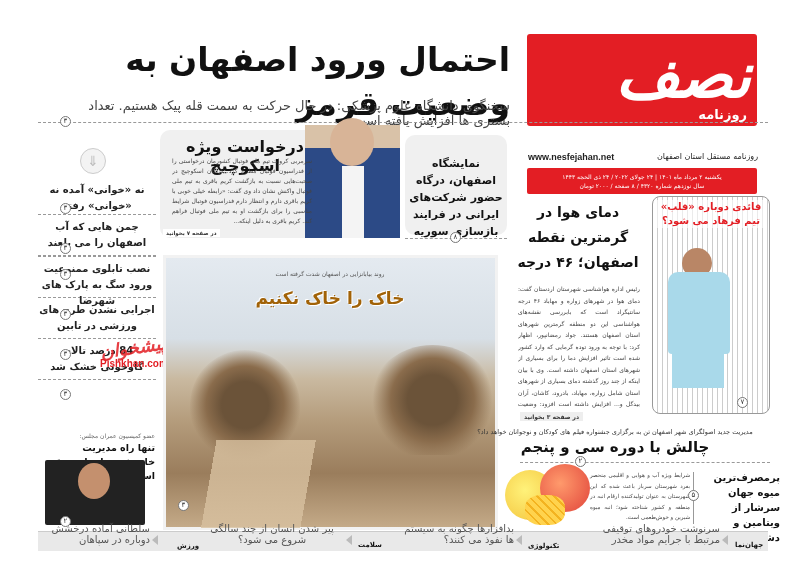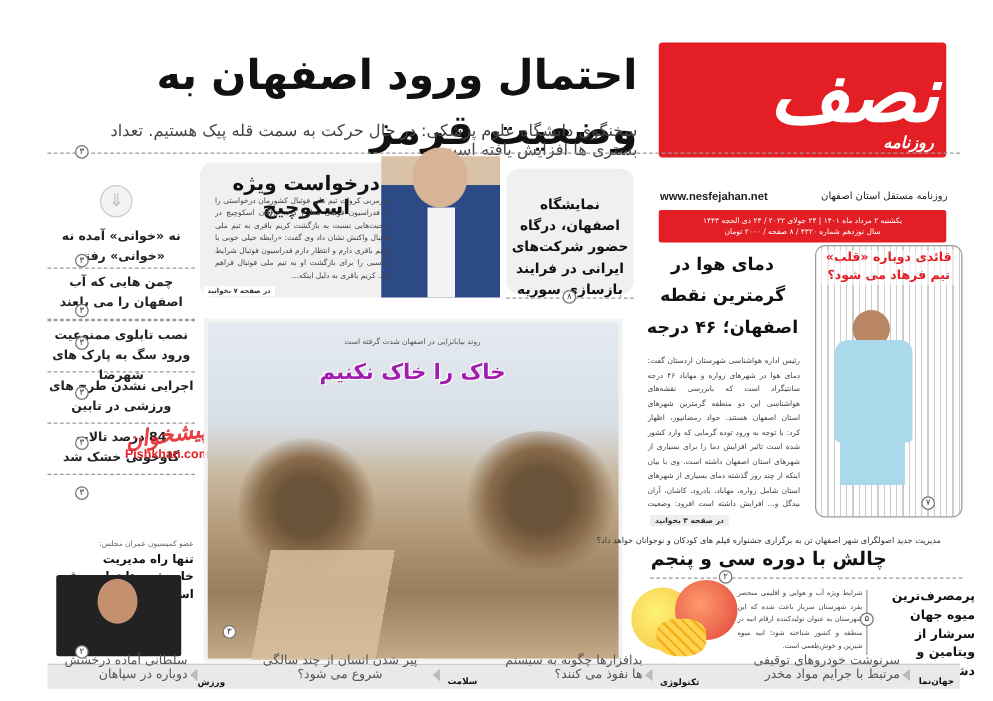--- a/index.html
+++ b/index.html
@@ -1,41 +1,41 @@
 <!DOCTYPE html>
 <html><head>
 <meta charset="utf-8">
 <style>
 *{box-sizing:border-box;margin:0;padding:0}
 body{width:794px;height:561px;background:#fff;font-family:"DejaVu Sans",sans-serif;position:relative;overflow:hidden;direction:rtl}
 .abs{position:absolute}
 .hdr-logo{left:527px;top:34px;width:230px;height:92px;background:#e31e24;border-radius:3px;overflow:hidden}
 .logo-text{position:absolute;right:6px;top:2px;font-family:"DejaVu Serif",serif;font-size:62px;font-weight:bold;color:#fff;font-style:italic;line-height:80px;letter-spacing:-2px}
-.logo-sub{position:absolute;right:10px;bottom:4px;color:#fff;font-size:13px;font-weight:bold;font-style:italic}
+.logo-sub{position:absolute;right:10px;bottom:4px;color:#fff;font-size:13px;font-weight:bold;}
 .site-url{left:528px;top:152px;font-size:9px;font-weight:bold;color:#222;direction:ltr;font-family:"Liberation Sans",sans-serif}
 .site-tag{left:650px;top:152px;width:108px;font-size:8px;color:#222;text-align:right}
 .date-bar{left:527px;top:168px;width:230px;height:26px;background:#e31e24;color:#fff;font-size:6px;text-align:center;padding-top:4px;line-height:9px;border-radius:2px}
 .headline{left:20px;top:38px;width:490px;text-align:right;font-size:33px;font-weight:bold;color:#111;letter-spacing:-0.5px;line-height:44px}
 .subhead{left:50px;top:98px;width:460px;text-align:right;font-size:13px;color:#444}
 .dash{border-top:1px dashed #999;height:0}
 .pg{position:absolute;width:11px;height:11px;border:1px solid #777;border-radius:50%;font-size:7px;line-height:9px;text-align:center;background:#fff;color:#333}
 .side-item{font-size:10px;font-weight:bold;text-align:center;color:#222;line-height:16px;padding:4px 0}
 .sidebar-down{left:80px;top:148px;width:26px;height:26px;border-radius:50%;border:1px solid #ccc;background:#f3f3f3;color:#bbb;font-size:14px;text-align:center;line-height:24px}
 .center-box{left:160px;top:130px;width:240px;height:108px;background:#f0f0f0;border-radius:10px}
 .box-title{left:180px;top:137px;width:130px;font-size:16px;font-weight:bold;text-align:center;color:#111}
 .box-text{left:172px;top:156px;width:140px;font-size:6px;line-height:10px;color:#444;text-align:justify}
 .box-more{left:163px;top:229px;font-size:5.5px;color:#333;background:#fff;padding:1px 3px;font-weight:bold}
 .coach{left:305px;top:125px;width:95px;height:113px;background:linear-gradient(180deg,#d9c2a8 0 20%,#2c4a86 20% 100%)}
 .coach-face{left:330px;top:118px;width:44px;height:48px;border-radius:50%;background:#d8b497}
 .coach-shirt{left:342px;top:166px;width:22px;height:72px;background:#f4f4f4}
 .expo-box{left:405px;top:135px;width:102px;height:100px;background:#f0f0f0;border-radius:10px}
 .expo-title{left:408px;top:155px;width:96px;font-size:11px;font-weight:bold;text-align:center;color:#111;line-height:17px}
 .photo{left:163px;top:255px;width:335px;height:275px;background:linear-gradient(180deg,#e4eaf0 0%,#d7dfe6 30%,#c9b9a0 45%,#b59d7d 60%,#9a7d5c 80%,#c4aa88 100%);border:3px solid #f2f2f2}
 .photo-sub{left:215px;top:270px;width:230px;font-size:6px;color:#555;text-align:center}
-.photo-title{left:215px;top:288px;width:230px;font-size:17px;font-weight:bold;color:#a21caf;text-align:center;text-shadow:1px 1px 0 #fff,-1px -1px 0 #fff}
+.photo-title{left:215px;top:288px;width:230px;font-size:17px;font-weight:bold;color:#a16207;text-align:center;text-shadow:1px 1px 0 #fff,-1px -1px 0 #fff}
 .tree1{left:190px;top:350px;width:110px;height:110px;border-radius:50% 50% 30% 30%;background:radial-gradient(circle,#6b5339 0 30%,#8a6c4c 50%,transparent 72%)}
 .tree2{left:370px;top:345px;width:125px;height:110px;border-radius:50% 50% 30% 30%;background:radial-gradient(circle,#6b5339 0 30%,#8a6c4c 50%,transparent 72%)}
 .road{left:200px;top:440px;width:150px;height:88px;background:linear-gradient(100deg,transparent 0 10%,#d8c1a0 10% 70%,transparent 70%);opacity:.8}
 .temp-title{left:513px;top:200px;width:130px;font-size:14px;font-weight:bold;text-align:center;color:#111;line-height:25px}
 .temp-text{left:518px;top:283px;width:122px;font-size:6px;line-height:11.5px;color:#444;text-align:justify}
 .temp-more{left:520px;top:412px;font-size:6px;font-weight:bold;color:#333;background:#eee;padding:1px 4px}
 .player-box{left:652px;top:196px;width:118px;height:218px;border:1px solid #999;border-radius:8px;background:repeating-linear-gradient(90deg,#fff 0 4px,#ccc 4px 5px)}
 .player-title{left:655px;top:200px;width:112px;font-size:10px;font-weight:bold;text-align:center;color:#e31e24;line-height:14px;background:rgba(255,255,255,.6)}
 .player-body{left:668px;top:272px;width:62px;height:82px;background:#a9d9ea;border-radius:10px 10px 4px 4px}
 .player-head{left:682px;top:248px;width:30px;height:30px;border-radius:50%;background:#b98666}
@@ -152,15 +152,15 @@
 <div class="abs bottom-bar"></div>
 <div class="bb-section" style="left:735px;top:541px">جهان‌نما</div>
 <div class="bb-tri" style="left:722px"></div>
 <div class="bb-text" style="left:580px;width:140px;text-align:right">سرنوشت خودروهای توقیفی مرتبط با جرایم مواد مخدر</div>
 <div class="bb-section" style="left:528px;top:542px">تکنولوژی</div>
 <div class="bb-tri" style="left:516px"></div>
 <div class="bb-text" style="left:400px;width:114px;text-align:right">بدافزارها چگونه به سیستم ها نفوذ می کنند؟</div>
 <div class="bb-section" style="left:358px;top:541px">سلامت</div>
 <div class="bb-tri" style="left:346px"></div>
 <div class="bb-text" style="left:200px;width:144px;text-align:center">پیر شدن انسان از چند سالگی شروع می شود؟</div>
-<div class="bb-section" style="left:158px;top:542px">ورزش</div>
+<div class="bb-section" style="left:177px;top:542px">ورزش</div>
 <div class="bb-tri" style="left:152px"></div>
 <div class="bb-text" style="left:44px;width:106px;text-align:right">سلطانی آماده درخشش دوباره در سپاهان</div>
 
 </body></html>

